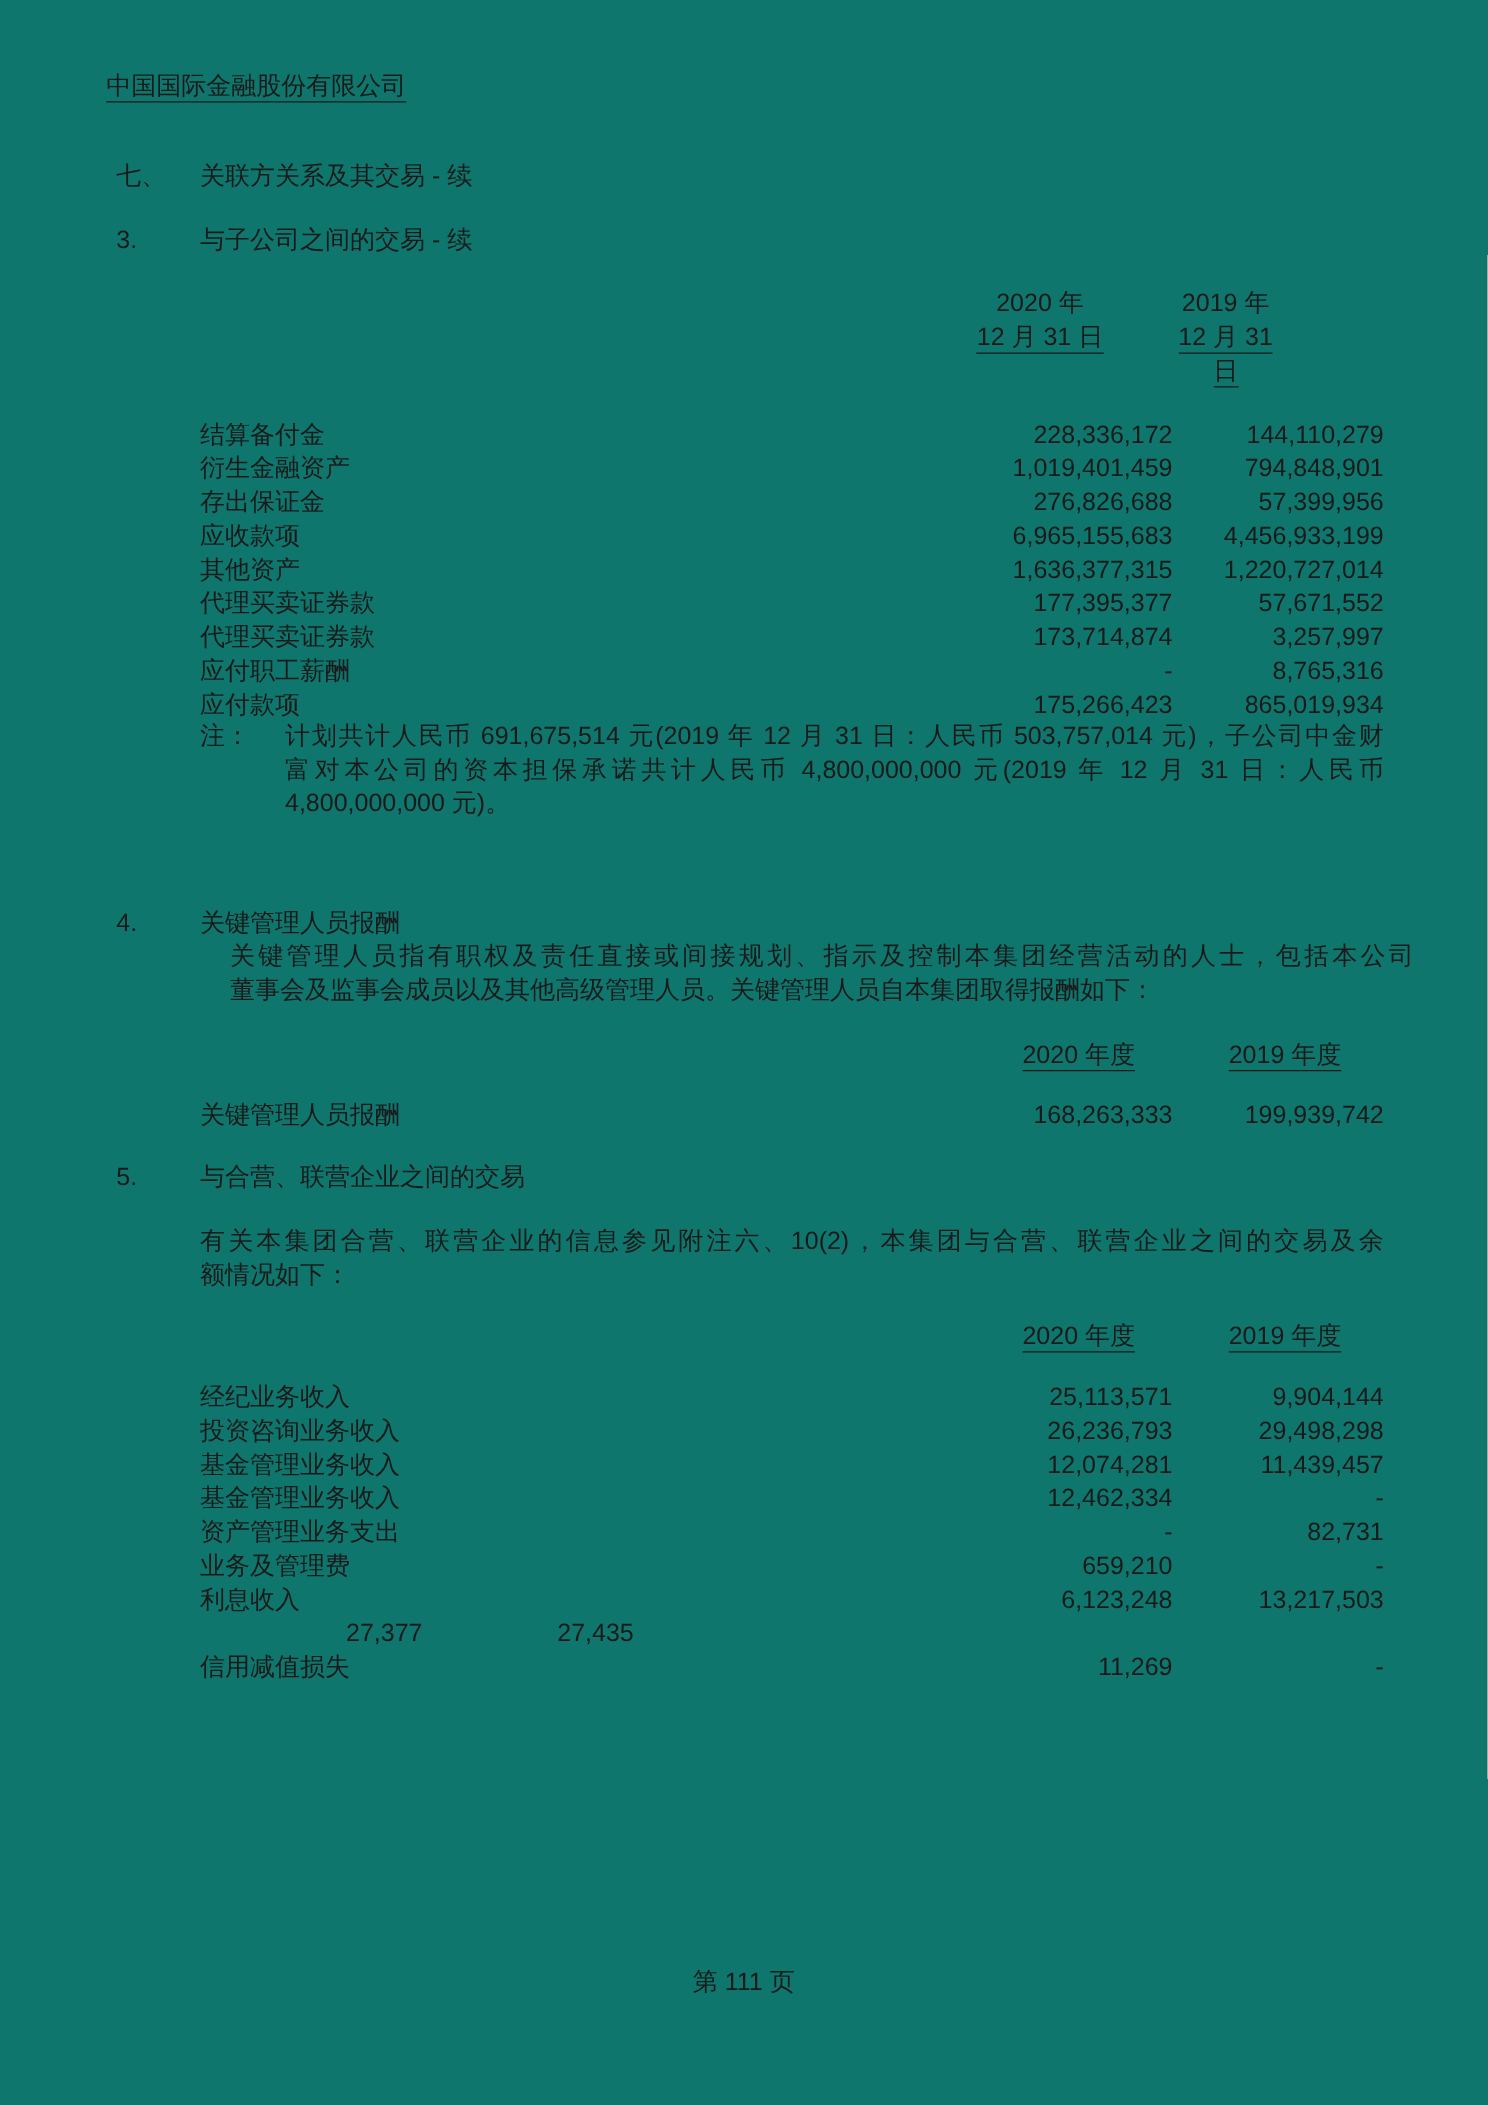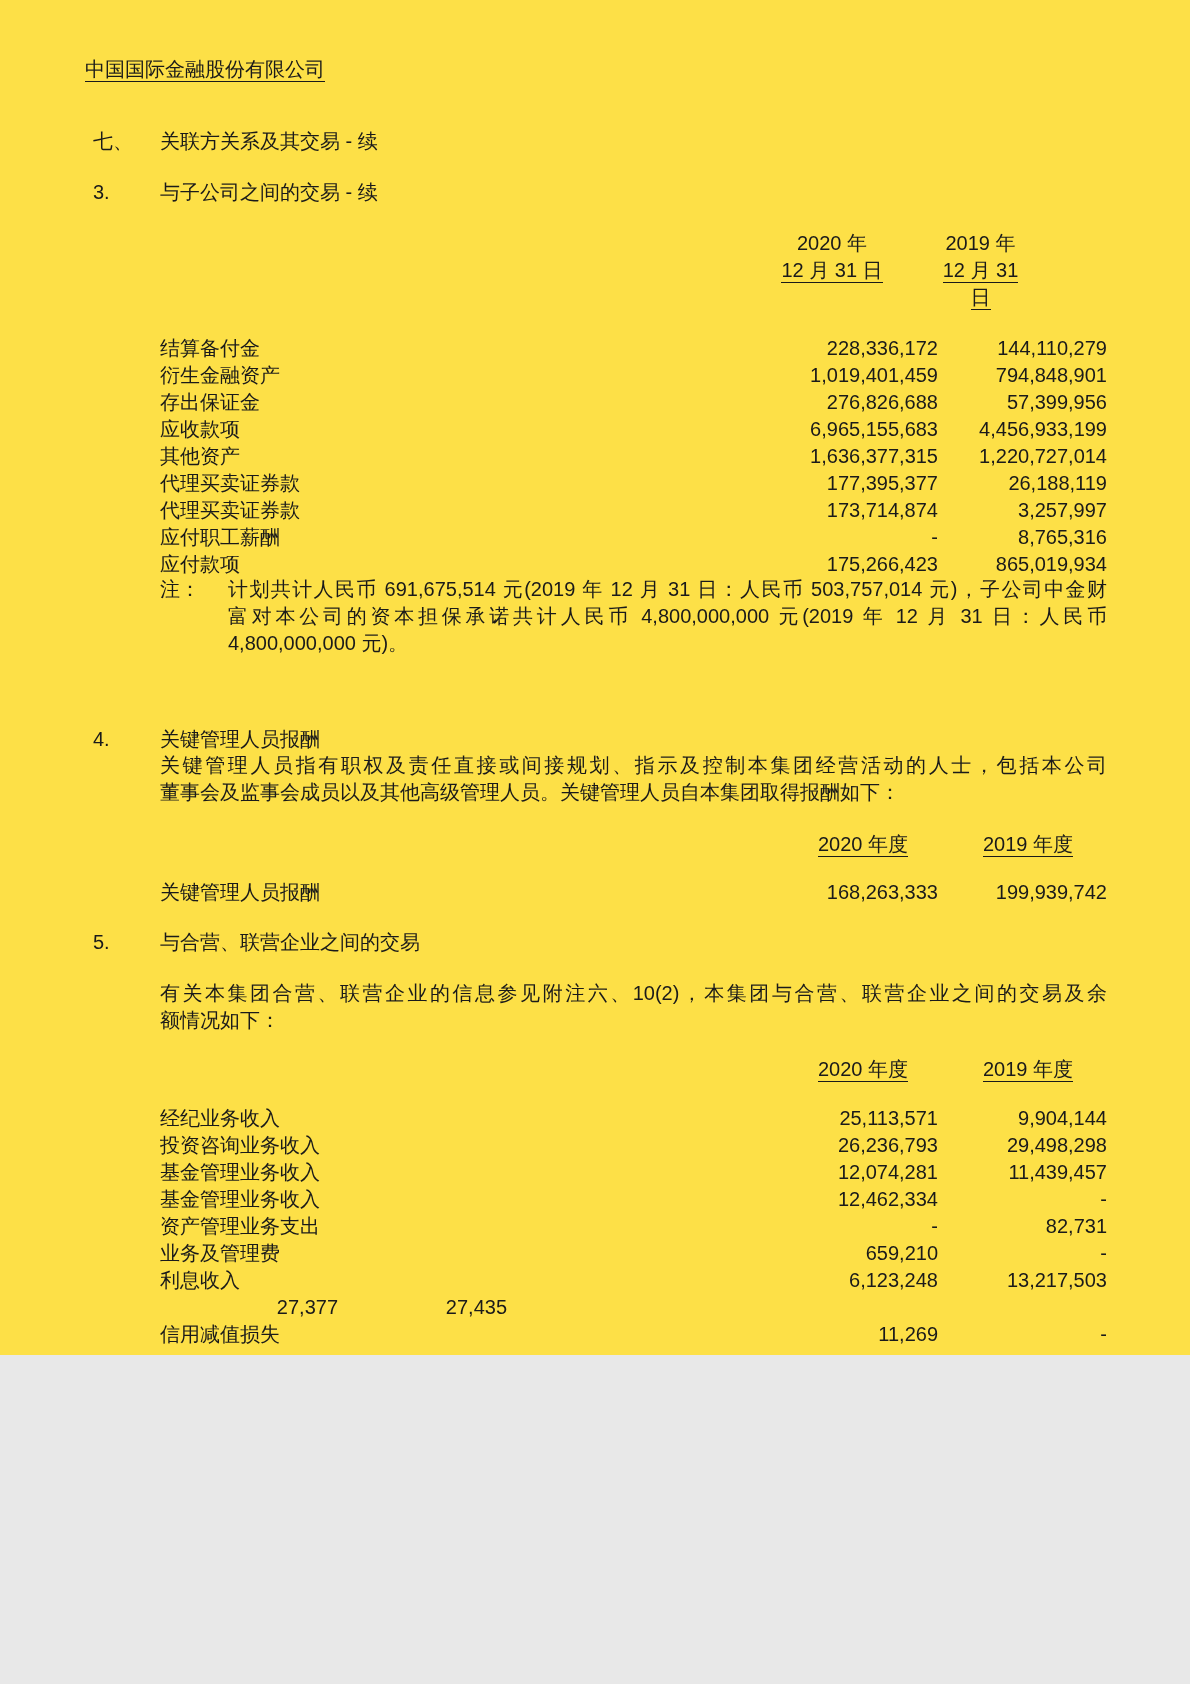--- a/index.html
+++ b/index.html
@@ -1,20 +1,20 @@
 <!DOCTYPE html>
 <html><head>
 <meta charset="utf-8">
 <style>
   html,body { margin:0; padding:0; background:#e8e8e8; }
   .page {
     position:relative;
-    width:1190px; height:1355px;
+    width:1190px; height:1684px;
     margin:0 auto;
-    background:#fde047;
+    background:#0f766e;
     color:#1a1a1a;
     font-family:"Liberation Sans","DejaVu Sans",serif;
     font-size:20px;
     line-height:27px;
     overflow:hidden;
   }
   .abs { position:absolute; }
   .ul { border-bottom:1px solid #1a1a1a; padding-bottom:1px; }
   .sec-head { position:absolute; left:93px; white-space:nowrap; }
   .sec-num { display:inline-block; width:67px; }
@@ -89,21 +89,21 @@
           <span class="tc2 num">4,456,933,199</span>
         </div>
       <div class="trow">
           <span class="tlabel">其他资产</span>
           <span class="tc1 num">1,636,377,315</span>
           <span class="tc2 num">1,220,727,014</span>
         </div>
       <div class="trow">
           <span class="tlabel">代理买卖证券款</span>
           <span class="tc1 num">177,395,377</span>
-          <span class="tc2 num">26,188,119</span>
+          <span class="tc2 num">57,671,552</span>
         </div>
       <div class="trow">
           <span class="tlabel">代理买卖证券款</span>
           <span class="tc1 num">173,714,874</span>
           <span class="tc2 num">3,257,997</span>
         </div>
       <div class="trow">
           <span class="tlabel">应付职工薪酬</span>
           <span class="tc1 num">-</span>
           <span class="tc2 num">8,765,316</span>
@@ -120,21 +120,21 @@
   <div class="note-body" style="top:576px;">
     <div class="line-just">计划共计人民币 691,675,514 元(2019 年 12 月 31 日：人民币 503,757,014 元)，子公司中金财</div>
     <div class="line-just">富对本公司的资本担保承诺共计人民币 4,800,000,000 元(2019 年 12 月 31 日：人民币</div>
     <div>4,800,000,000 元)。</div>
   </div>
 
   <div class="sec-head" style="top:726px;">
     <span class="sec-num num">4.</span><span>关键管理人员报酬</span>
   </div>
 
-  <div class="para" style="top:752px;">
+  <div class="para" style="top:752px;margin-left:24px;">
     <div class="line-just">关键管理人员指有职权及责任直接或间接规划、指示及控制本集团经营活动的人士，包括本公司</div>
     <div>董事会及监事会成员以及其他高级管理人员。关键管理人员自本集团取得报酬如下：</div>
   </div>
 
   <div class="tbl" style="top:831px;">
     <div class="thead2">
       <span class="thead-spacer"></span>
       <span class="hc1"><span class="ul">2020 年度</span></span>
       <span class="hc2"><span class="ul">2019 年度</span></span>
     </div>

